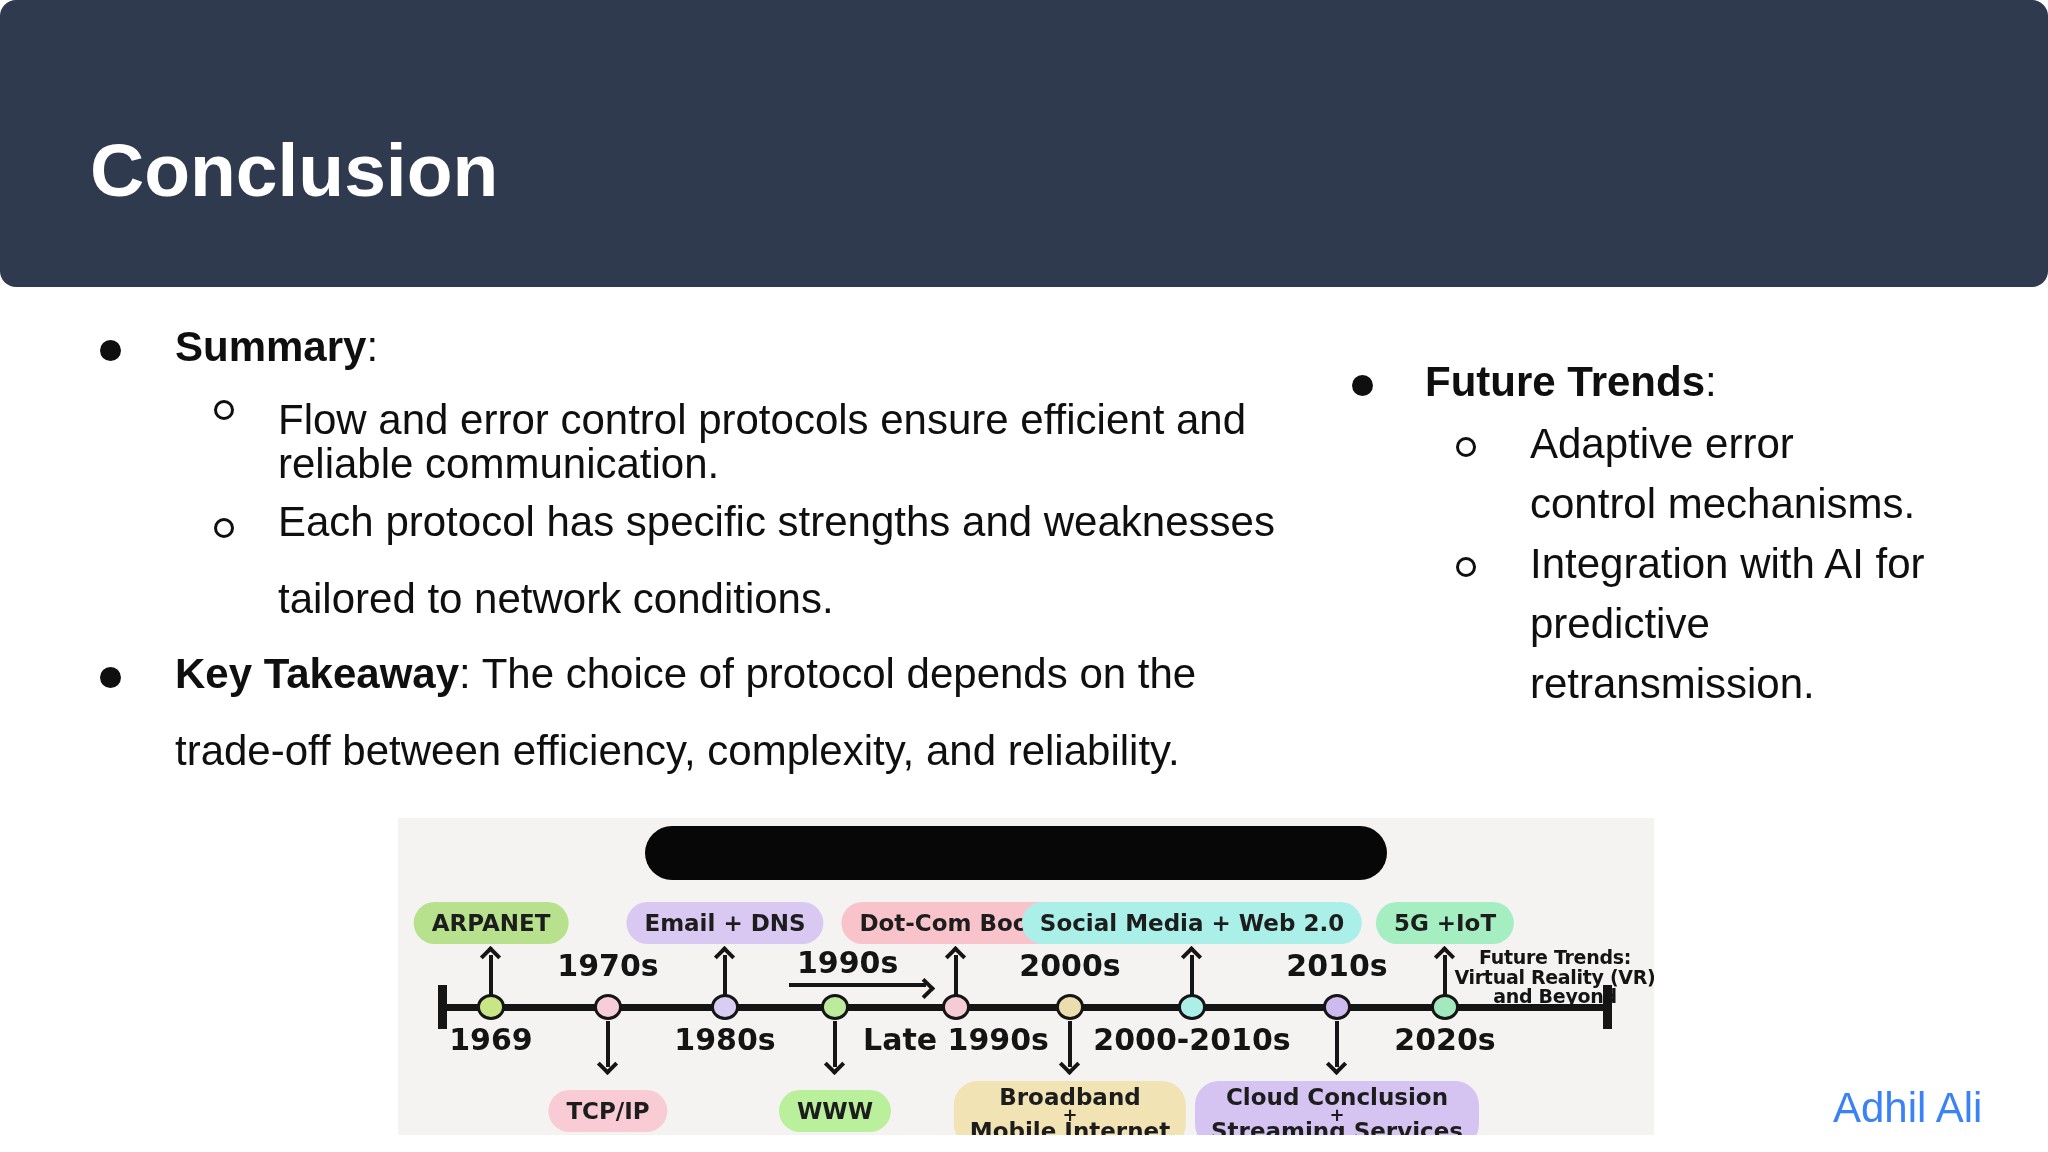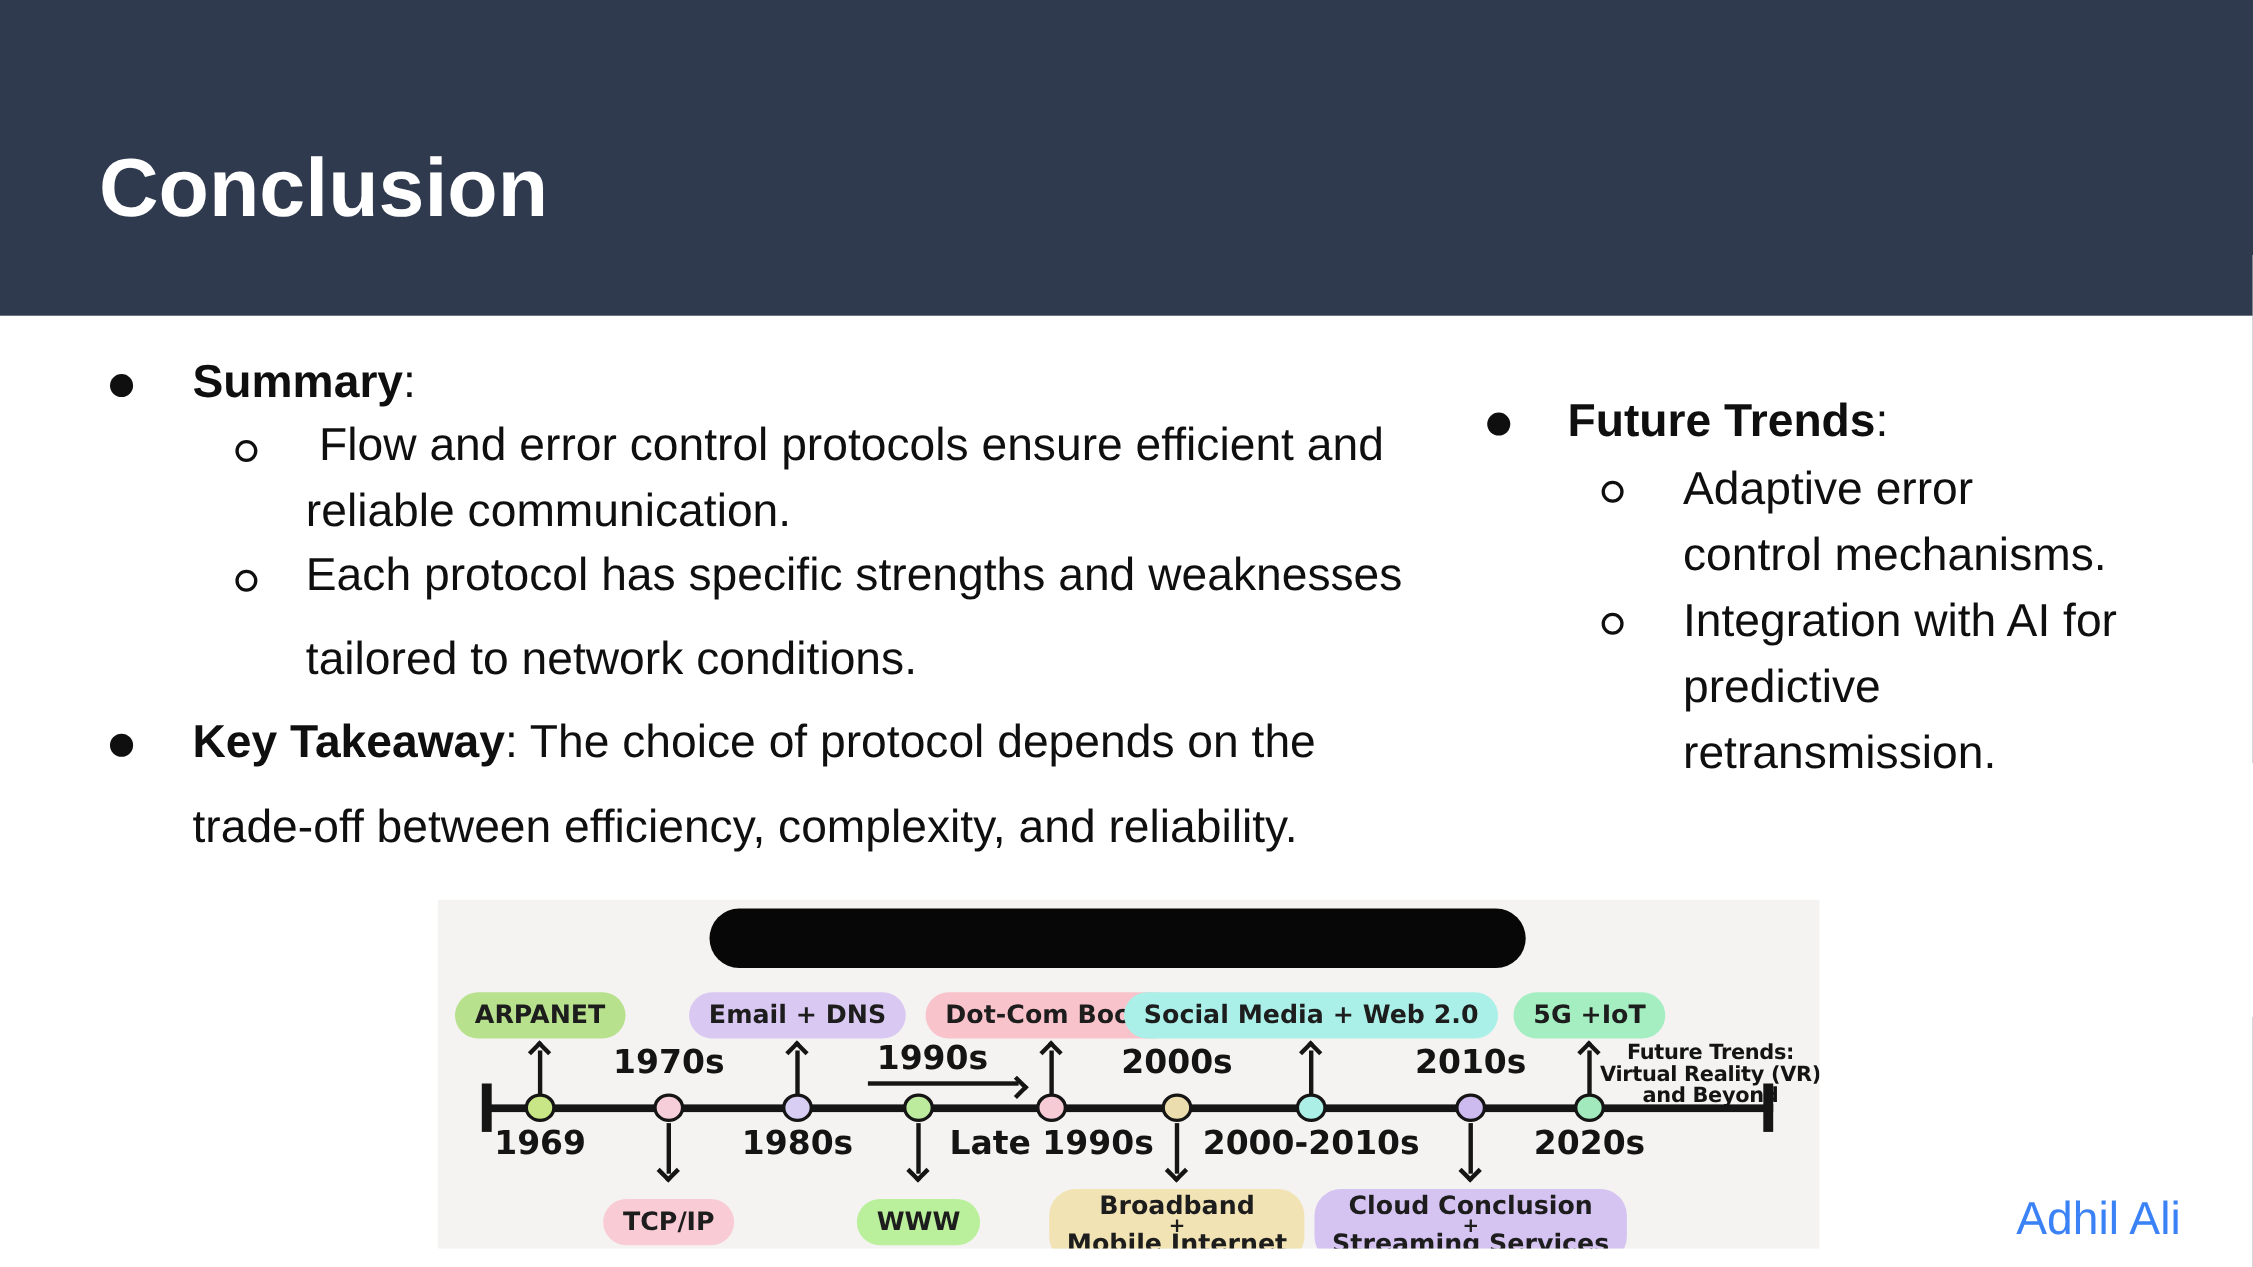--- a/index.html
+++ b/index.html
@@ -1,21 +1,21 @@
 <!DOCTYPE html>
 <html><head>
 <meta charset="utf-8">
 <style>
   html,body { margin:0; padding:0; background:#888; }
   .slide {
     position:relative; width:2048px; height:1152px; background:#ffffff;
     font-family:"Liberation Sans", sans-serif; color:#0f0f0f; overflow:hidden;
   }
   
-  .header { position:absolute; left:0; top:0; width:2048px; height:287px; background:#2f3a4e; }
+  .header { position:absolute; left:0; top:0; width:2048px; height:287px; background:#2f3a4e;border-radius:16px; }
   .title  { position:absolute; left:90px; top:133px; font-size:75px; font-weight:700;
             color:#ffffff; line-height:1; letter-spacing:0px; }
   
   .line  { position:absolute; white-space:nowrap; font-size:42px; line-height:1.2; color:#0f0f0f; }
   .b     { font-weight:700; }
   .dotb  { position:absolute; width:21px; height:21px; background:#0f0f0f; border-radius:50%; }
   .ringb { position:absolute; width:20px; height:20px; border:3px solid #0f0f0f;
            border-radius:50%; box-sizing:border-box; background:#ffffff; }
   .author { position:absolute; left:1833px; top:1083px; font-size:42px; line-height:1.2; color:#3b82f6; }
   
@@ -63,21 +63,21 @@
 <div class="slide">
 
   <div class="header">
     <div class="title">Conclusion</div>
   </div>
 
   <span class="dotb" style="left:100px; top:340px;"></span>
   <div class="line" style="left:175px; top:322px;"><span class="b">Summary</span><span>:</span></div>
 
   <span class="ringb" style="left:214px; top:400px;"></span>
-  <div class="line" style="left:278px; top:379px;margin-left:12px;">Flow and error control protocols ensure efficient and</div>
+  <div class="line" style="left:278px; top:395px;">Flow and error control protocols ensure efficient and</div>
   <div class="line" style="left:278px; top:439px;">reliable communication.</div>
 
   <span class="ringb" style="left:214px; top:518px;"></span>
   <div class="line" style="left:278px; top:497px;">Each protocol has specific strengths and weaknesses</div>
   <div class="line" style="left:278px; top:574px;">tailored to network conditions.</div>
 
   <span class="dotb" style="left:100px; top:667px;"></span>
   <div class="line" style="left:175px; top:649px;"><span class="b">Key Takeaway</span><span>: The choice of protocol depends on the</span></div>
   <div class="line" style="left:175px; top:726px;">trade-off between efficiency, complexity, and reliability.</div>
 

